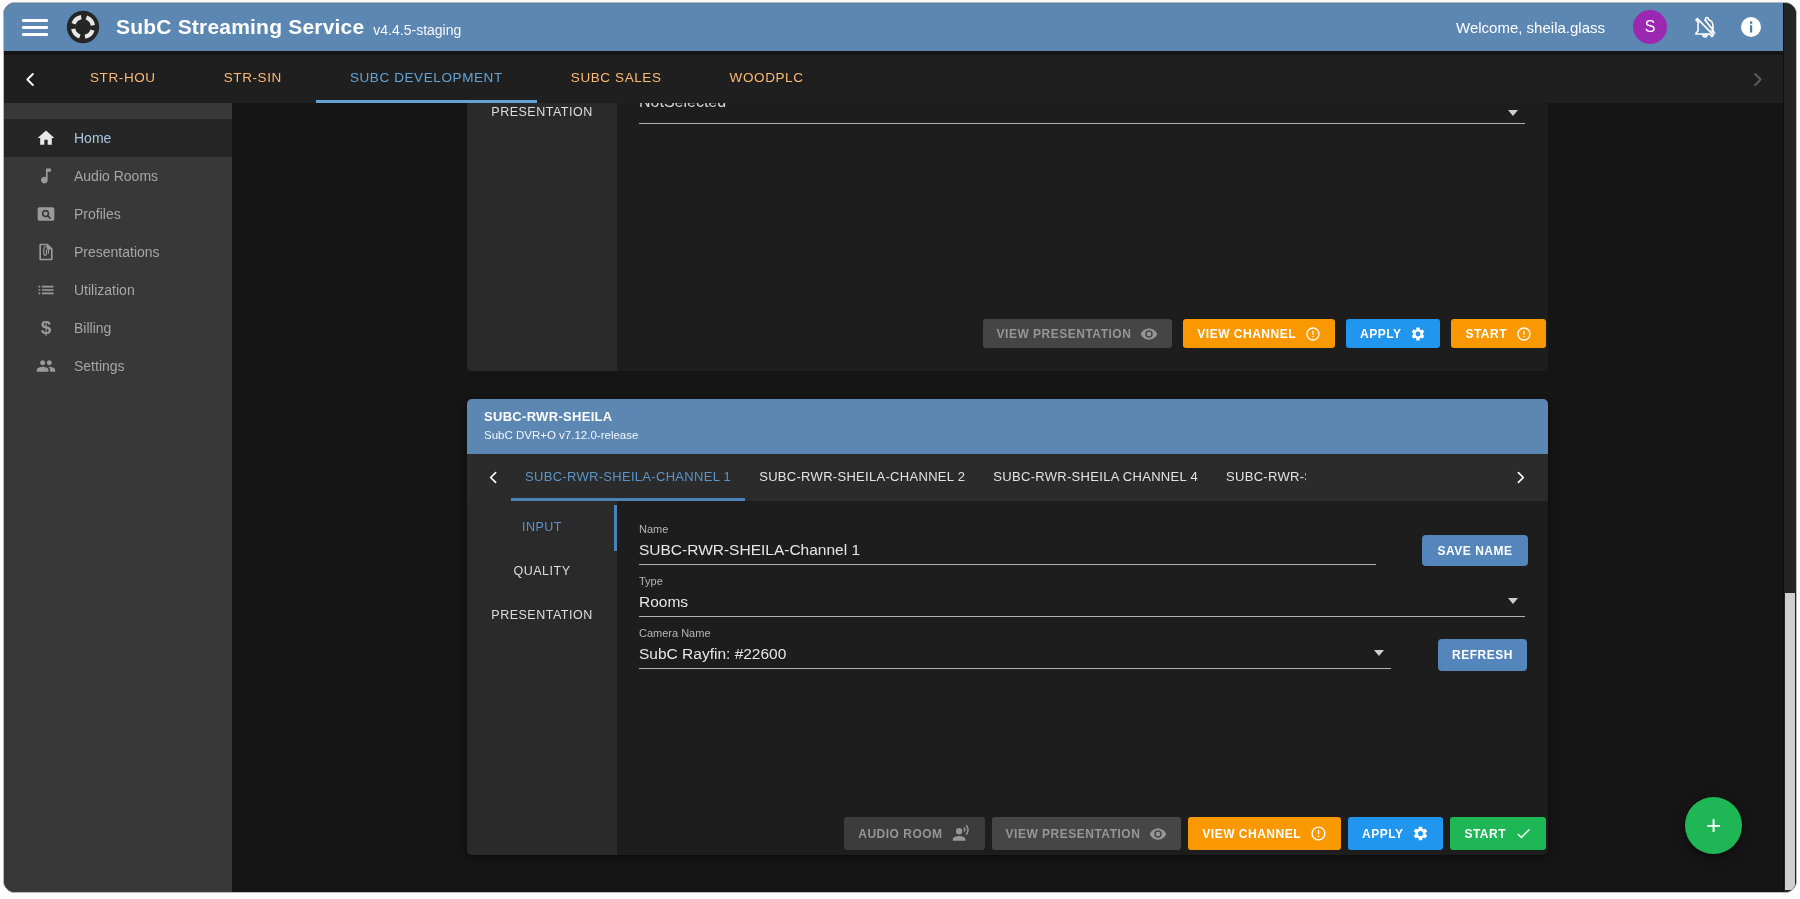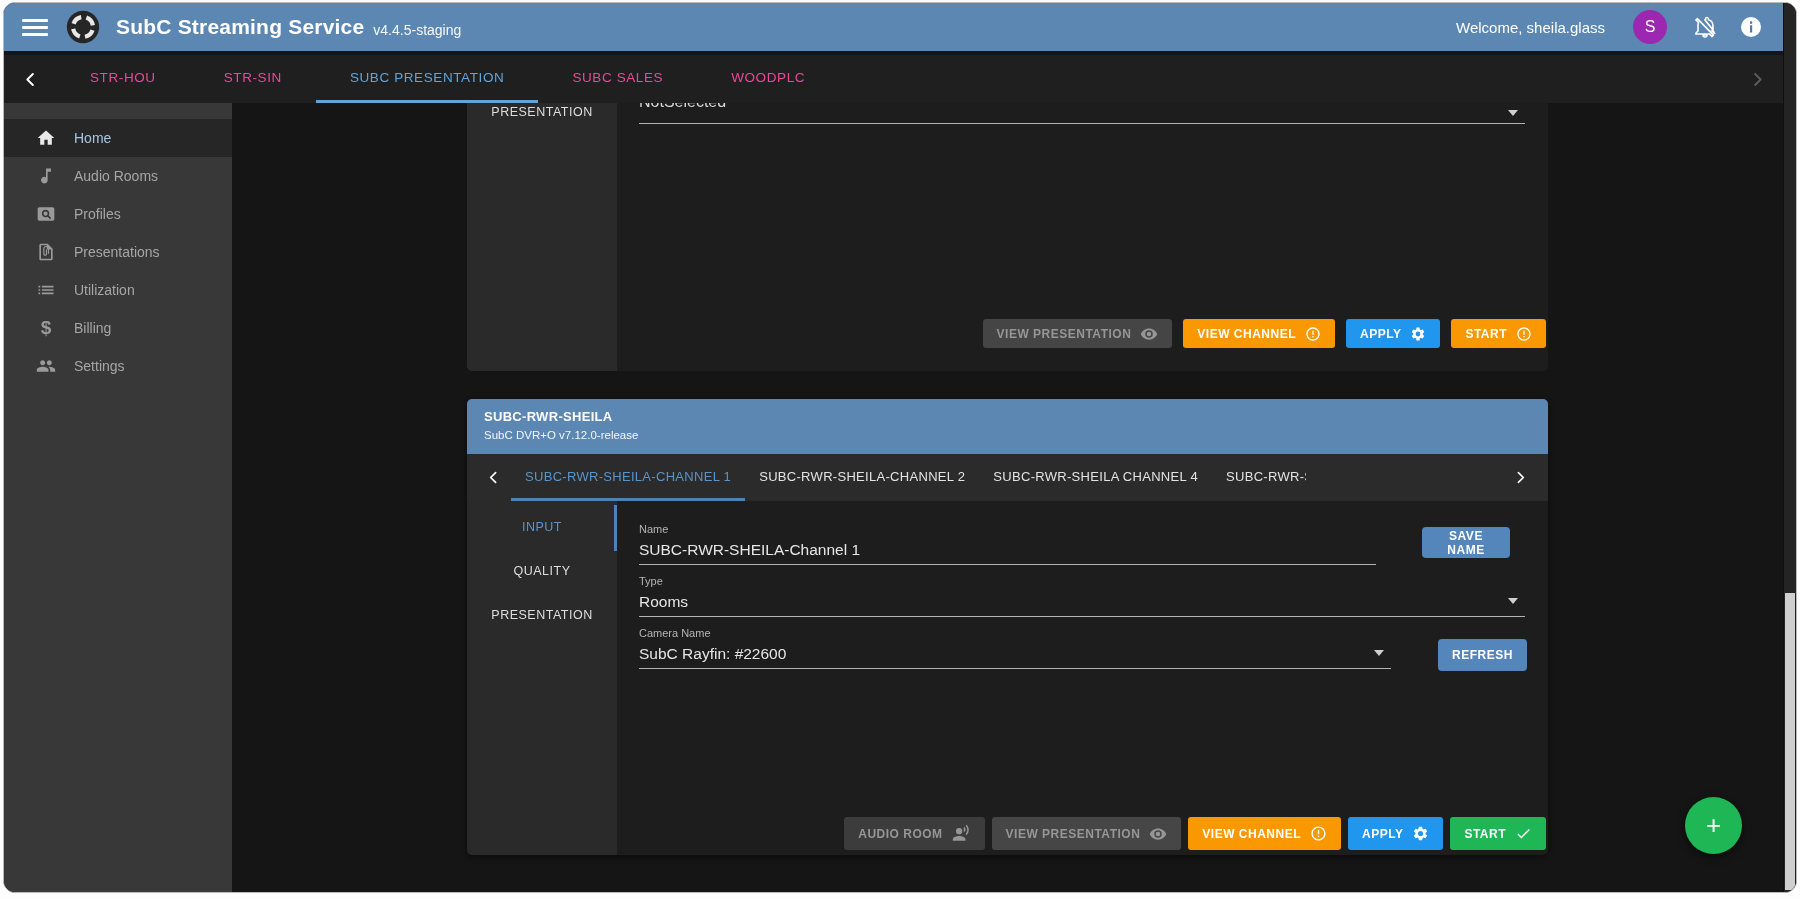--- a/index.html
+++ b/index.html
@@ -23,21 +23,21 @@
   .appbar-spacer { flex:1; }
   .welcome { font-size:15px; margin-right:28px; }
   .avatar { width:34px; height:34px; border-radius:50%; background:var(--c-avatar,#9c27b0); color:#fff;
             display:flex; align-items:center; justify-content:center; font-size:16px; margin-right:26px; cursor:pointer; }
   .appbar-icon { width:24px; height:24px; margin-left:22px; cursor:pointer; }
 
   
   .orgtabs { position:absolute; left:0; top:52px; right:0; height:48px; background:#1f1f1f; display:flex; align-items:stretch; }
   .org-chev { width:52px; display:flex; align-items:center; justify-content:center; cursor:pointer; }
   .org-tab { padding:0 34px; display:flex; align-items:center; font-size:13.5px; letter-spacing:.6px;
-             color:#ec4899; cursor:pointer; border-bottom:3px solid transparent; }
+             color:#fdba74; cursor:pointer; border-bottom:3px solid transparent; }
   .org-tab.active { color:var(--c-tab_active,#63a4d8); border-bottom-color:var(--c-tab_active,#63a4d8); }
   .org-spacer { flex:1; }
   .org-chev.right { color:#5c5c5c; }
 
   
   .page-body { position:absolute; left:0; top:100px; right:0; bottom:0; display:flex; }
   .sidebar { width:228px; background:#383838; padding-top:16px; flex:none; }
   .side-item { height:38px; display:flex; align-items:center; padding-left:32px; gap:18px; cursor:pointer; }
   .side-item .lbl { font-size:14px; color:#a6a6a6; }
   .side-item.active { background:#262626; }
@@ -97,21 +97,21 @@
   .chan-tab.truncated { max-width:94px; overflow:hidden; }
   .chan-spacer { flex:1; }
   .card2-body { position:absolute; left:0; top:102px; right:0; bottom:0; }
   .card2-body .vtab-col { top:0; bottom:0; padding-top:4px; }
   .input-indicator { position:absolute; left:147px; top:4px; width:3px; height:46px; background:#4d82b8; }
 
   .form { position:absolute; left:172px; right:23px; top:0; bottom:0; }
   .f-label-name { position:absolute; left:0; top:22px; }
   .f-value-name { position:absolute; left:0; top:40px; }
   .u-name { left:0; top:63px; width:737px; }
-  .btn-savename { position:absolute; left:783px; top:26px; width:88px; height:31px; }
+  .btn-savename { position:absolute; left:783px; top:34px; width:106px; height:31px; }
   .f-label-type { position:absolute; left:0; top:74px; }
   .f-value-type { position:absolute; left:0; top:92px; }
   .u-type { left:0; top:115px; right:0; }
   .caret-type { right:7px; top:97px; }
   .f-label-cam { position:absolute; left:0; top:126px; }
   .f-value-cam { position:absolute; left:0; top:144px; }
   .u-cam { left:0; top:167px; width:752px; }
   .caret-cam { left:735px; top:149px; }
   .btn-refresh { position:absolute; left:799px; top:138px; width:89px; height:32px; }
 
@@ -201,21 +201,21 @@
     </div>
 
     <div class="orgtabs">
       <div class="org-chev" style="color:#fff">
           <svg width="19" height="19" viewBox="0 0 24 24">
             <use href="#i-chevl"></use>
           </svg>
         </div>
       <div class="org-tab">STR-HOU</div>
       <div class="org-tab">STR-SIN</div>
-      <div class="org-tab active">SUBC PRESENTATION</div>
+      <div class="org-tab active">SUBC DEVELOPMENT</div>
       <div class="org-tab">SUBC SALES</div>
       <div class="org-tab">WOODPLC</div>
       <div class="org-spacer"></div>
       <div class="org-chev right">
           <svg width="19" height="19" viewBox="0 0 24 24">
             <use href="#i-chevr"></use>
           </svg>
         </div>
     </div>
 

